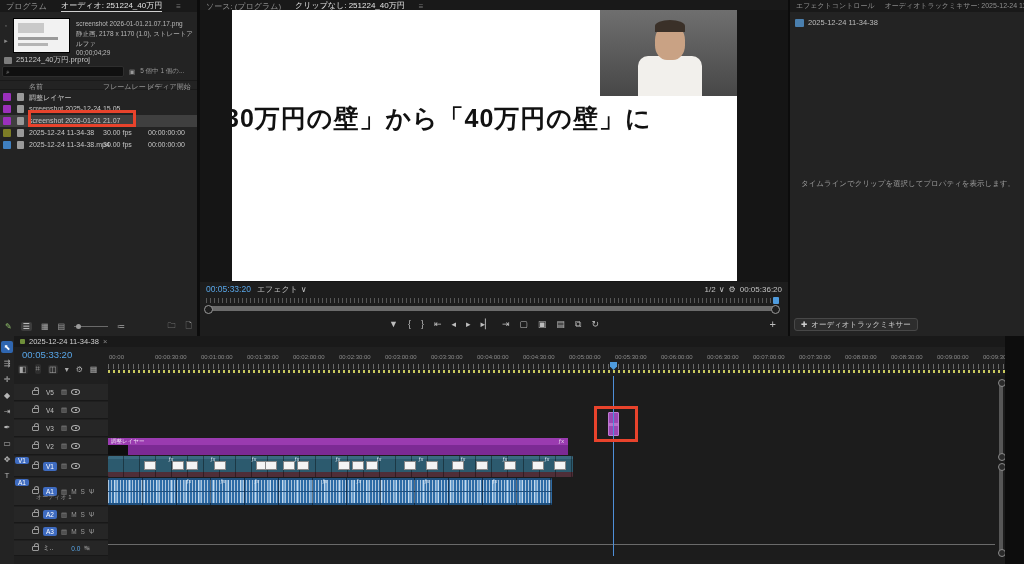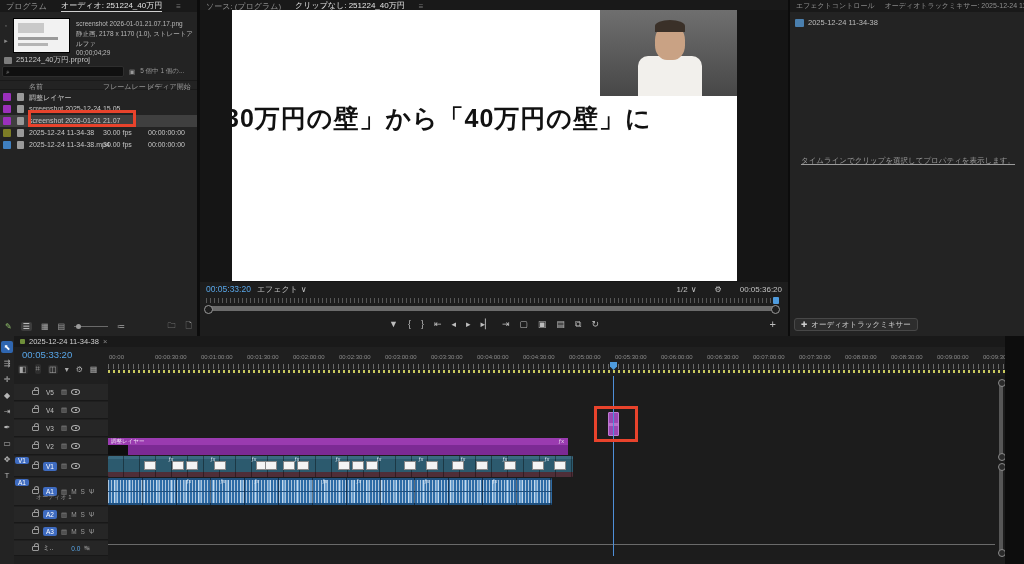--- a/index.html
+++ b/index.html
@@ -60,39 +60,39 @@
   .frame { position:absolute; left:32px; top:0px; width:505px; height:271px; background:#ffffff; overflow:hidden; }
   .cap1 { position:absolute; left:-7px; top:92px; font-size:25px; font-weight:700; color:#111; white-space:nowrap; letter-spacing:1px;}
   .cap2 { position:absolute; left:-7px; top:124px; font-size:21px; font-weight:700; color:#111; white-space:nowrap; letter-spacing:1px;}
   .face { position:absolute; right:0; top:0; width:137px; height:86px; background:linear-gradient(180deg,#6f6f6f,#474747); overflow:hidden; }
   .head { position:absolute; left:55px; top:14px; width:30px; height:36px; background:#c9a284; border-radius:45% 45% 40% 40%; }
   .hair { position:absolute; left:55px; top:10px; width:30px; height:12px; background:#3a3028; border-radius:50% 50% 0 0; }
   .shirt { position:absolute; left:38px; top:46px; width:64px; height:40px; background:#f2f0ec; border-radius:10px 10px 0 0; }
   .pm-ctrl { position:absolute; left:0; top:283px; right:0; height:12px; font-size:8px; color:#c2c2c2;
              display:flex; align-items:center; gap:6px; padding:0 6px; }
   .tc { color:#58a6e8; font-size:8.5px; }
-  .pm-right { margin-left:auto; display:flex; gap:18px; align-items:center; }
+  .pm-right { margin-left:auto; display:flex; gap:4px; align-items:center; }
   .ddl { display:flex; gap:3px; align-items:center; color:#c2c2c2; }
   .tickruler { position:absolute; left:6px; right:10px; top:298px; height:5px;
                background:repeating-linear-gradient(90deg,#585858 0 1px,transparent 1px 4px); }
   .pm-playhead { position:absolute; top:-1px; width:6px; height:7px; background:#4e9bde; border-radius:1px; }
   .zoombar { position:absolute; left:6px; right:10px; top:306px; height:5px; background:#6b6b6b; border-radius:3px; }
   .zoombar::before,.zoombar::after { content:""; position:absolute; top:-1px; width:7px; height:7px;
                background:#1d1d1d; border:1px solid #9a9a9a; border-radius:50%; }
   .zoombar::before { left:-2px; } .zoombar::after { right:-2px; }
   .transport { position:absolute; left:0; top:316px; right:0; height:16px; display:flex; align-items:center;
                justify-content:center; gap:10px; color:#bdbdbd; font-size:9px; }
   .plusbtn { position:absolute; right:12px; top:318px; color:#bdbdbd; font-size:11px; }
 
   
   #rightp { left:790px; top:0; width:234px; height:336px; }
   #rightp .tabbar { gap:10px; font-size:7px; }
   .srcrow { position:absolute; left:5px; top:18px; display:flex; gap:4px; align-items:center; font-size:7.5px; color:#bdbdbd; }
   .srcrow .cicon { width:9px; height:8px; background:#4a7fae; border-radius:1px; }
-  .emptymsg { position:absolute; left:10px; right:8px; top:156px; font-size:7.5px; color:#9b9b9b; text-align:center;text-decoration:underline; }
+  .emptymsg { position:absolute; left:10px; right:8px; top:179px; font-size:7.5px; color:#9b9b9b; text-align:center; }
   .newgfx { position:absolute; left:4px; top:318px; height:13px; background:#2d2d2d; border:1px solid #484848;
             border-radius:3px; font-size:7.5px; color:#cfcfcf; display:flex; align-items:center; gap:4px; padding:0 6px; }
 
   
   #tools { left:0; top:336px; width:14px; height:228px; background:#232323; display:flex; flex-direction:column;
            align-items:center; padding-top:5px; gap:4px; }
   .tool { width:12px; height:12px; display:flex; align-items:center; justify-content:center; color:#b5b5b5; font-size:8px; border-radius:2px; }
   .tool.active { background:#2f66b0; color:#fff; }
   #rgap { position:absolute; left:1005px; top:336px; width:19px; height:228px; background:#0d0d0d; }
 

